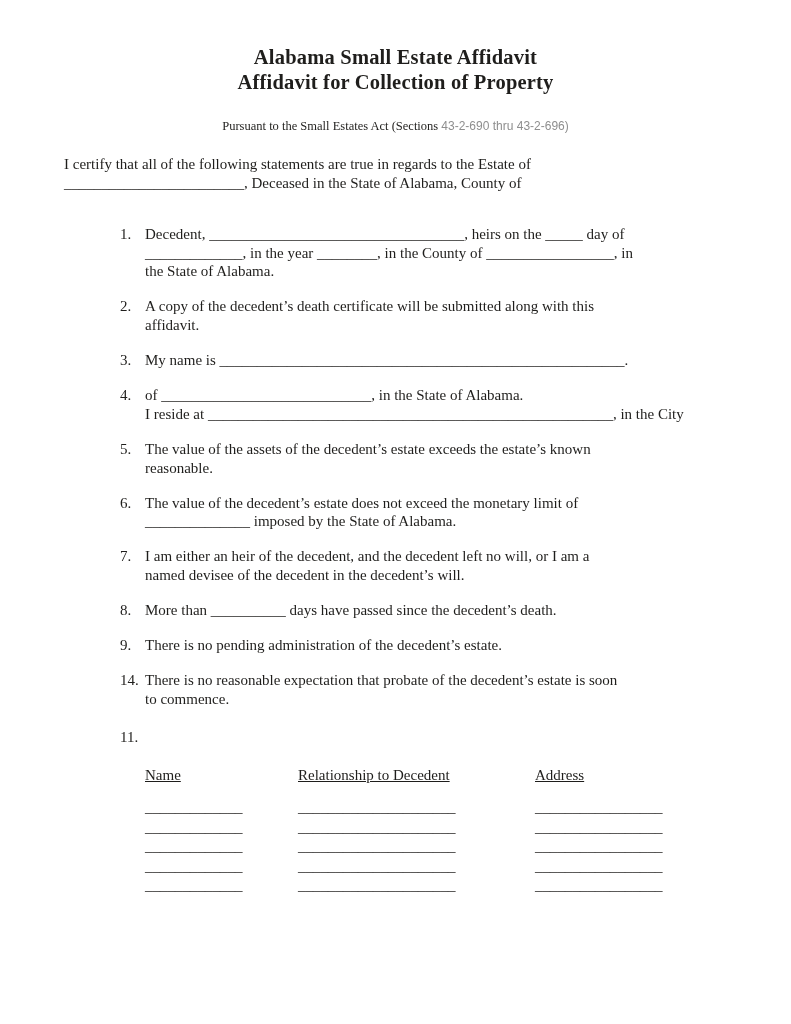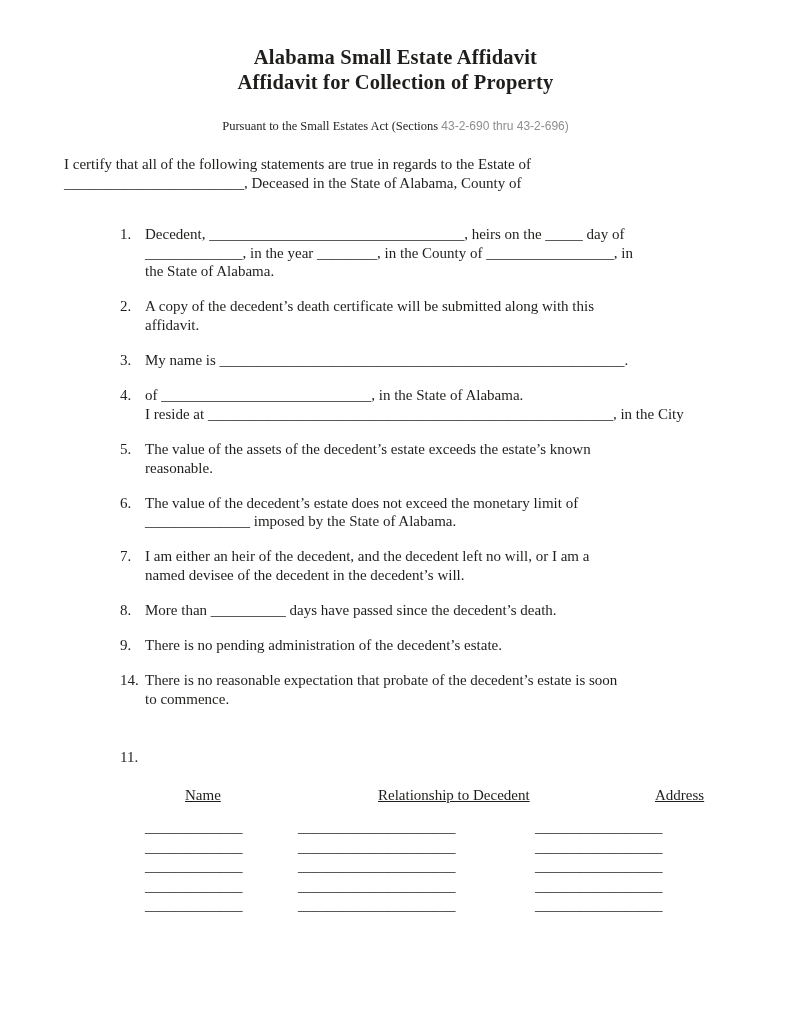--- a/index.html
+++ b/index.html
@@ -46,24 +46,24 @@
     list-style: none;
   }
   .item {
     display: flex;
     margin-bottom: 16.5px;
   }
   .item .num {
     flex: 0 0 25px;
     line-height: 18.6px;
   }
-  .item.pregap { margin-top: 40px; }
+  .item.pregap { margin-top: 20px; }
   .heirs { margin: 19px 0 0 145px; }
   .hhead { display: flex; }
-  .hhead .hcell { text-decoration: underline; line-height: 19px; margin-left: 40px; }
+  .hhead .hcell { text-decoration: underline; line-height: 19px; }
   .hcol-name { width: 153px; }
   .hcol-rel  { width: 237px; }
   .hcol-addr { flex: 1; }
   .hrows { margin-top: 13px; }
   .hrow { display: flex; line-height: 19.6px; }
   .hrow .hcell { white-space: pre; }
 </style>
 </head>
 <body>
 

